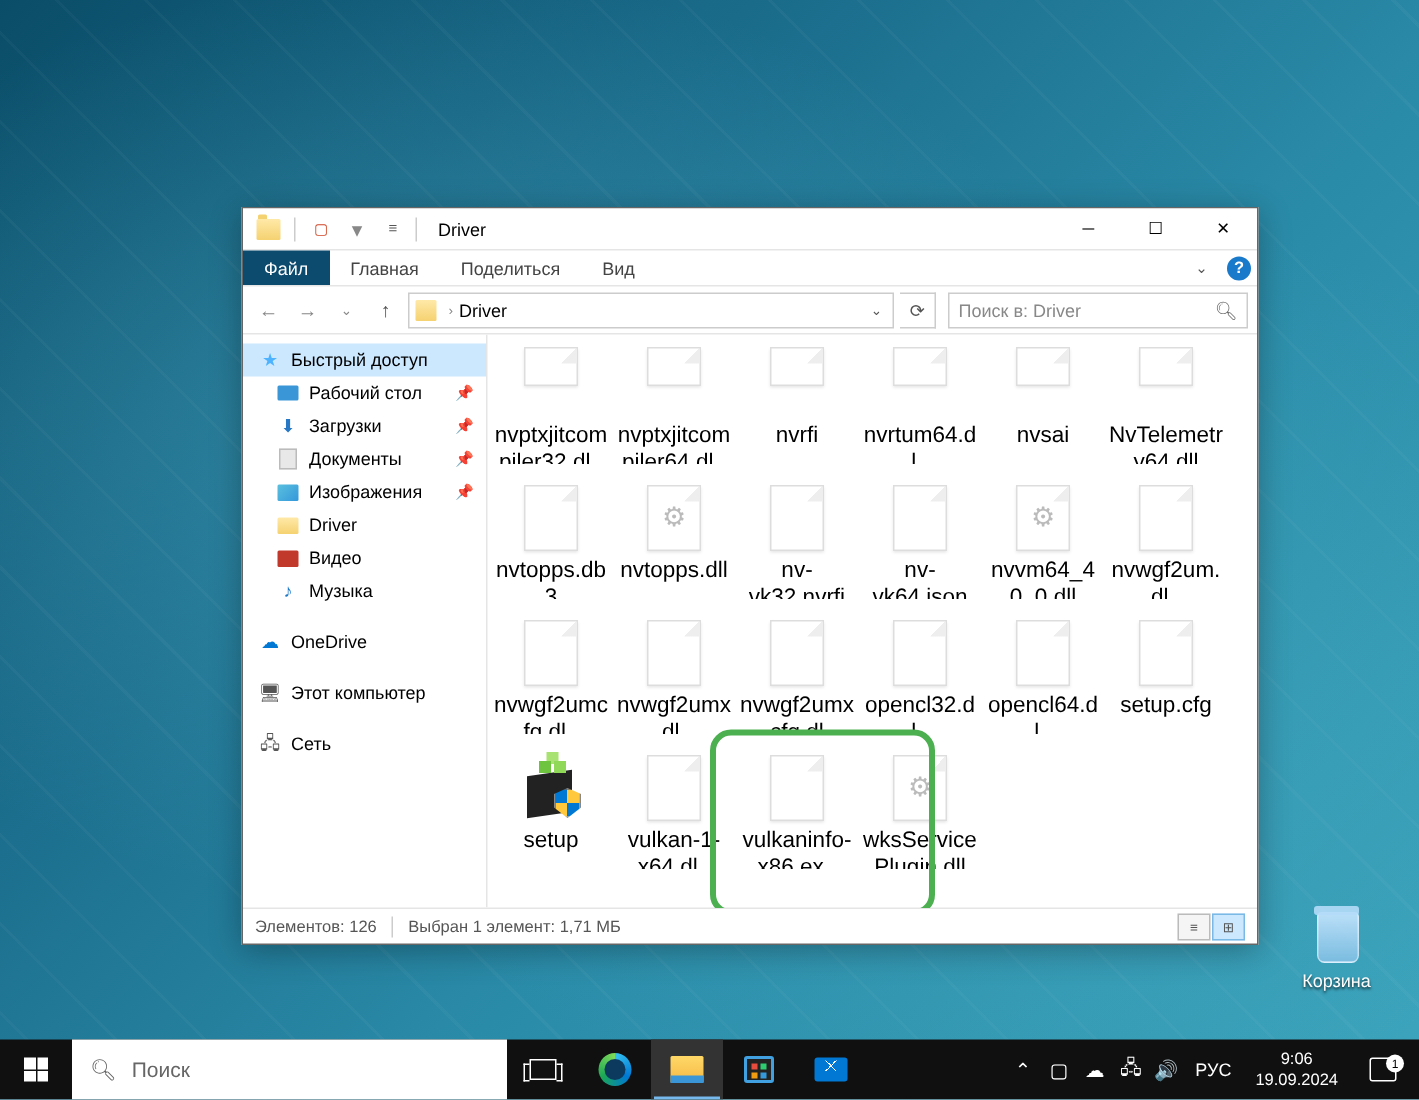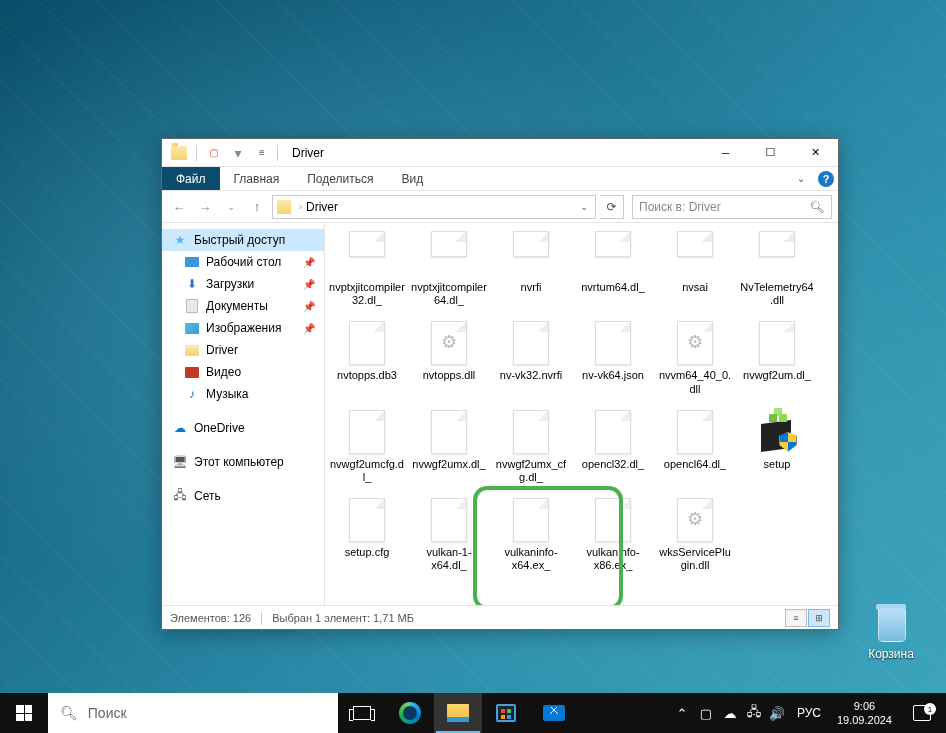--- a/index.html
+++ b/index.html
@@ -53,21 +53,21 @@
 .ic-images { background:linear-gradient(135deg,#5bc0de,#3498db); width:14px; height:11px; border-radius:1px; }
 .ic-folder { background: linear-gradient(180deg, #ffe9a8 0%, #f5d271 100%); width:14px; height:11px; border-radius:1px; }
 .ic-video { background:#c0392b; width:14px; height:11px; border-radius:1px; }
 .ic-music { color:#1979ca; }
 .ic-onedrive { color:#0078d4; }
 .ic-pc { color:#555; }
 .ic-network { color:#555; }
 
 .fileview { flex: 1; overflow: auto; padding: 4px 2px; position: relative; }
 .file-grid { display: grid; grid-template-columns: repeat(6, 80px); gap: 4px 2px; justify-content: start; }
-.file-item { width: 80px; display: flex; flex-direction: column; align-items: center; padding: 4px 2px; font-size: 11px; text-align: center; color: #000; line-height: 1.2; word-break: break-word; }
+.file-item { width: 80px; display: flex; flex-direction: column; align-items: center; padding: 4px 2px; font-size: 15px; text-align: center; color: #000; line-height: 1.2; word-break: break-word; }
 .file-item .thumb { width: 48px; height: 48px; margin-bottom: 2px; position: relative; }
 .file-item .label { max-height: 28px; overflow: hidden; }
 .thumb-file { background: #fff; border: 1px solid #ddd; width: 36px; height: 44px; margin: 2px auto; box-shadow: 0 1px 2px rgba(0,0,0,0.1); position: relative; }
 .thumb-file::before { content:''; position:absolute; top:0; right:0; width:10px; height:10px; background: linear-gradient(135deg, transparent 50%, #eee 50%); }
 .thumb-file.gear::after { content:'⚙'; position:absolute; top:50%; left:50%; transform:translate(-50%,-50%); font-size:18px; color:#bbb; }
 .thumb-file.half { height: 26px; margin-top: 0; }
 .thumb-setup { width:48px; height:48px; position:relative; }
 .thumb-setup .box { position:absolute; left:8px; top:14px; width:30px; height:28px; background:#222; transform: skewY(-8deg); }
 .thumb-setup .blocks { position:absolute; left:12px; top:2px; width:24px; height:20px; }
 .thumb-setup .blocks::before { content:''; position:absolute; left:4px; top:4px; width:8px; height:8px; background:#6ec43f; box-shadow: 10px 0 #8fd858, 5px -6px #a8e270; }
@@ -336,45 +336,39 @@
             <div class="label">opencl32.dl_</div>
           </div>
           <div class="file-item">
             <div class="thumb">
               <div class="thumb-file"></div>
             </div>
             <div class="label">opencl64.dl_</div>
           </div>
           <div class="file-item">
             <div class="thumb">
+              <div class="thumb-file"></div>
+            </div>
+            <div class="label">setup.cfg</div>
+          </div>
+          <div class="file-item">
+            <div class="thumb">
               <div class="thumb-setup">
                 <div class="box"></div>
                 <div class="blocks"></div>
                 <div class="shield"></div>
               </div>
             </div>
             <div class="label">setup</div>
           </div>
           <div class="file-item">
             <div class="thumb">
               <div class="thumb-file"></div>
             </div>
-            <div class="label">setup.cfg</div>
-          </div>
-          <div class="file-item">
-            <div class="thumb">
-              <div class="thumb-file"></div>
-            </div>
             <div class="label">vulkan-1-x64.dl_</div>
-          </div>
-          <div class="file-item">
-            <div class="thumb">
-              <div class="thumb-file"></div>
-            </div>
-            <div class="label">vulkaninfo-x64.ex_</div>
           </div>
           <div class="file-item">
             <div class="thumb">
               <div class="thumb-file"></div>
             </div>
             <div class="label">vulkaninfo-x86.ex_</div>
           </div>
           <div class="file-item">
             <div class="thumb">
               <div class="thumb-file gear"></div>

